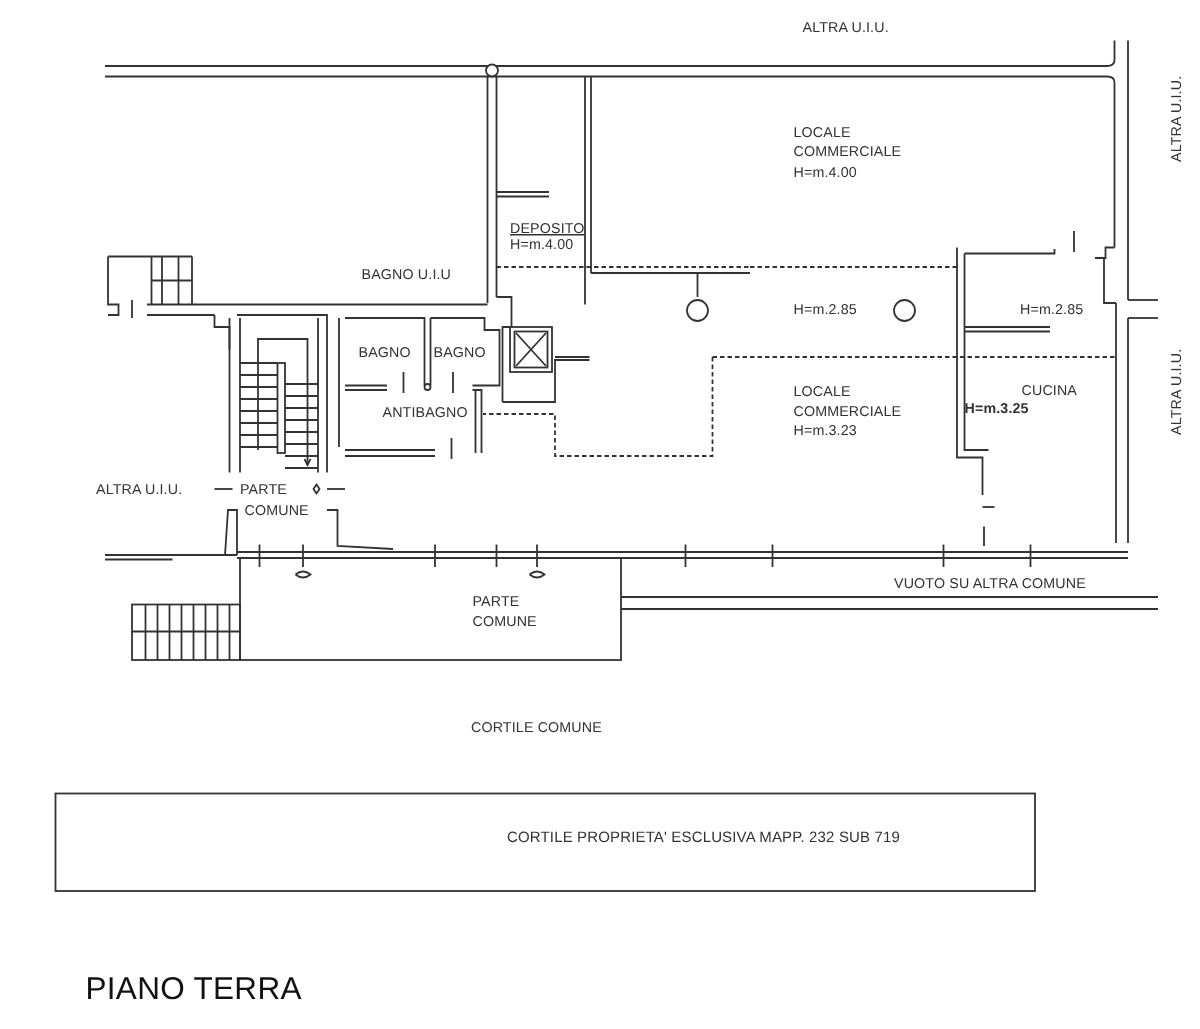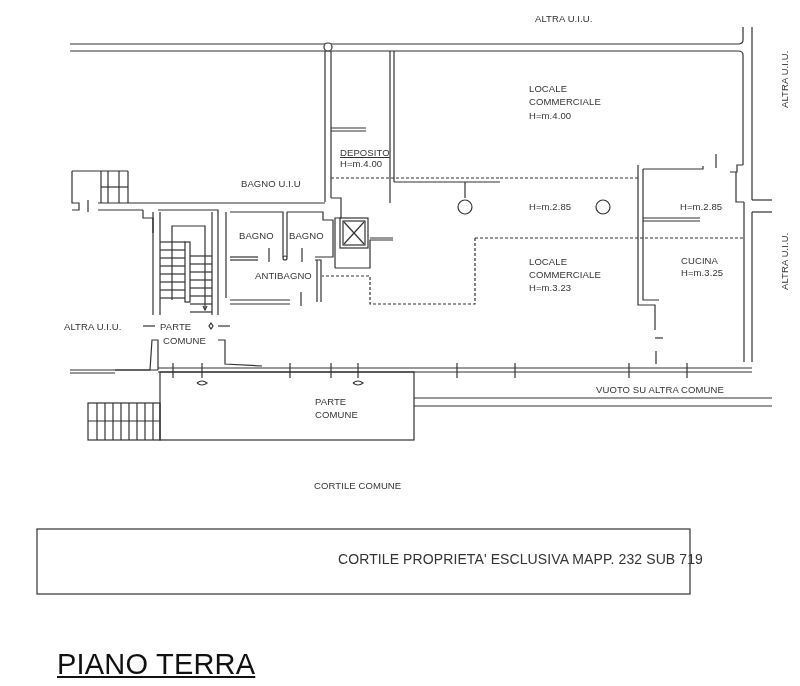--- a/index.html
+++ b/index.html
@@ -2,23 +2,23 @@
 <html><head>
 <meta charset="utf-8">
 <style>
   html, body { margin: 0; padding: 0; background: #ffffff; }
   body { width: 800px; height: 686px; position: relative; overflow: hidden;
          font-family: "Liberation Sans", sans-serif; color: #222; }
   svg.plan { position: absolute; left: 0; top: 0; }
   .lbl { position: absolute; font-size: 9.5px; line-height: 12px; color: #333;
          font-family: "Liberation Sans", sans-serif; white-space: nowrap; letter-spacing: 0.1px; }
   .lbl.vert { transform: rotate(-90deg); transform-origin: left top; }
-  .title { position: absolute; left: 57px; top: 648px; font-size: 29px; color: #111;
-           font-family: "Liberation Sans", sans-serif; letter-spacing: 0.2px; text-decoration: underline; }
-  .box-note { position: absolute; left: 338px; top: 553px; font-size: 14px; color: #333; }
+  .title { position: absolute; left: 57px; top: 648px; font-size: 21px; color: #111;
+           font-family: "Liberation Sans", sans-serif; letter-spacing: 0.2px; }
+  .box-note { position: absolute; left: 338px; top: 553px; font-size: 10px; color: #333; }
 </style>
 </head>
 <body>
 
 <svg class="plan" width="800" height="686" viewBox="0 0 800 686" xmlns="http://www.w3.org/2000/svg">
   <g fill="none" stroke="#333" stroke-width="1.2">
 
     <line x1="70" y1="44" x2="738" y2="44"></line>
     <line x1="70" y1="51" x2="738" y2="51"></line>
     <path d="M738 44 q5 0 5 -4 L743 27"></path>
@@ -171,21 +171,21 @@
 <span class="lbl" style="left:340px;top:158px;">H=m.4.00</span>
 
 <span class="lbl" style="left:529px;top:201px;">H=m.2.85</span>
 <span class="lbl" style="left:680px;top:201px;">H=m.2.85</span>
 
 <span class="lbl" style="left:529px;top:256px;">LOCALE</span>
 <span class="lbl" style="left:529px;top:269px;">COMMERCIALE</span>
 <span class="lbl" style="left:529px;top:282px;text-align:center;">H=m.3.23</span>
 
 <span class="lbl" style="left:681px;top:255px;">CUCINA</span>
-<span class="lbl" style="left:681px;top:267px;">H=m.3.25</span>
+<span class="lbl" style="left:643px;top:267px;font-weight:bold;">H=m.3.25</span>
 
 <span class="lbl" style="left:239px;top:230px;">BAGNO</span>
 <span class="lbl" style="left:289px;top:230px;">BAGNO</span>
 <span class="lbl" style="left:255px;top:270px;">ANTIBAGNO</span>
 
 <span class="lbl" style="left:160px;top:321px;">PARTE</span>
 <span class="lbl" style="left:163px;top:335px;">COMUNE</span>
 
 <span class="lbl" style="left:315px;top:396px;">PARTE</span>
 <span class="lbl" style="left:315px;top:409px;">COMUNE</span>

